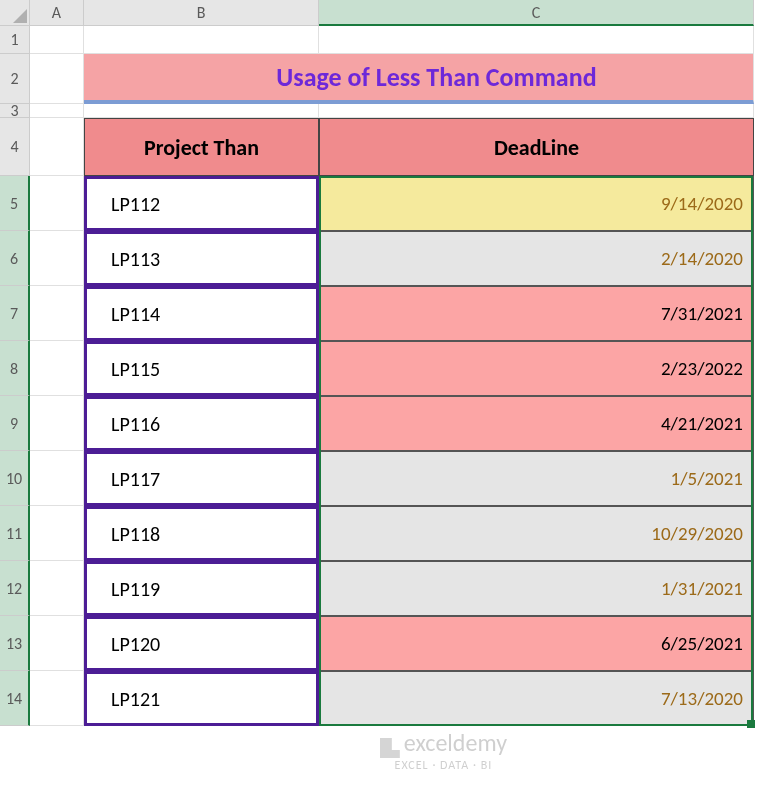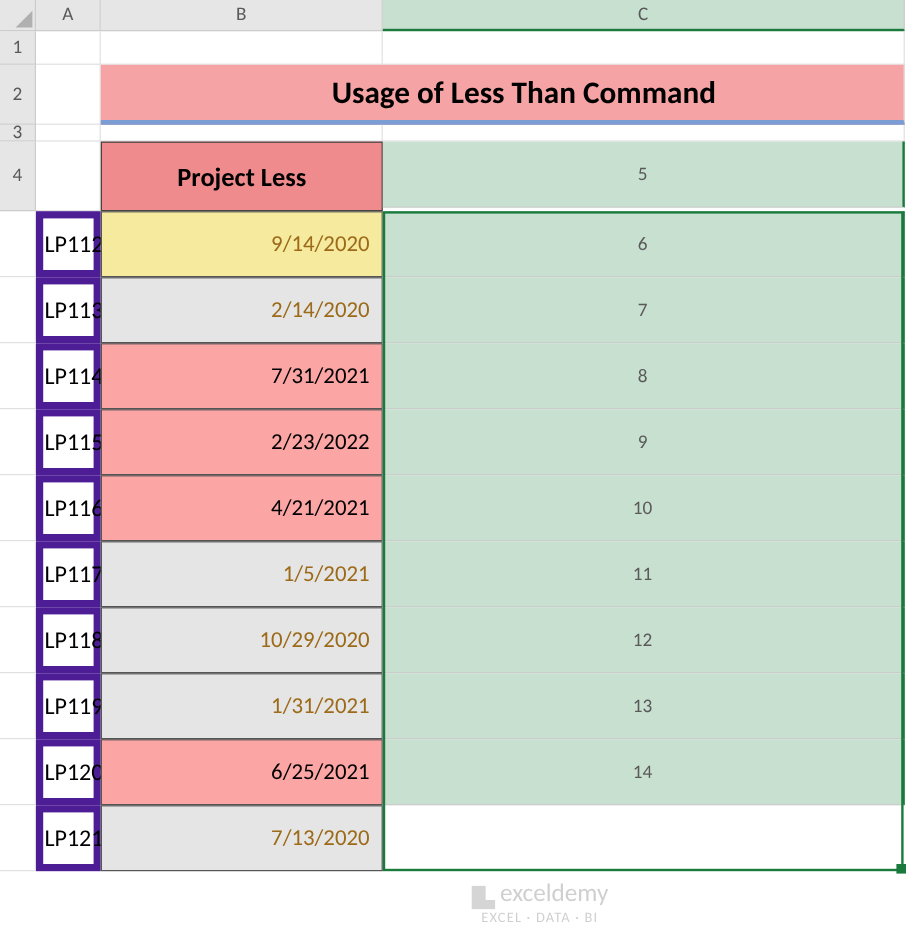--- a/index.html
+++ b/index.html
@@ -76,41 +76,41 @@
       align-items: center;
     }
     .row-1 { height: 28px; }
     .row-2 { height: 50px; }
     .row-3 { height: 14px; }
     .row-4 { height: 58px; }
     .row-data { height: 55px; }
     .title-cell {
       background: #f5a3a5;
       border-bottom: 4px solid #7c9cd4;
-      color: #000000;
+      color: #6d28d9;
       font-weight: bold;
       font-size: 26px;
       justify-content: center;
       text-align: center;
       padding-left: 44px;
     }
     .table-header {
       background: #f08b8d;
       color: #000;
       font-weight: bold;
       font-size: 22px;
       justify-content: center;
       border: 1px solid #444;
     }
     .project-cell {
       background: #ffffff;
       color: #000;
       font-size: 20px;
-      border: 6px solid #4c1d95;
-      padding-left: 1px;
+      border: 3px solid #4c1d95;
+      padding-left: 24px;
     }
     .deadline-cell {
       justify-content: flex-end;
       font-size: 19px;
       border: 1px solid #555;
       padding-right: 10px;
     }
     .bg-yellow-light { background: #f5ea9d; color: #9c6a19; }
     .bg-olive { background: #e5e5e5; color: #9c6a19; }
     .bg-gray { background: #fca5a5; color: #000; }
@@ -132,21 +132,21 @@
       position: absolute;
       bottom: 16px;
       right: 260px;
       opacity: 0.35;
       font-size: 12px;
       color: #777;
       text-align: center;
       letter-spacing: 1px;
     }
     .watermark .wm-main {
-      font-size: 21px;
+      font-size: 24px;
       font-weight: 300;
       letter-spacing: 0;
     }
     .watermark .wm-icon {
       display: inline-block;
       width: 20px;
       height: 20px;
       background: #888;
       vertical-align: middle;
       margin-right: 4px;
@@ -172,21 +172,22 @@
   <div class="cell row-2"></div>
   <div class="cell row-2 title-cell" style="grid-column: 3 / 5;">Usage of Less Than Command</div>
 
   <div class="row-header row-3">3</div>
   <div class="cell row-3"></div>
   <div class="cell row-3"></div>
   <div class="cell row-3"></div>
 
   <div class="row-header row-4">4</div>
   <div class="cell row-4"></div>
-  <div class="cell row-4 table-header">Project Less</div>
+  <div class="cell row-4 table-header">Project Than</div>
+  <div class="cell row-4 table-header">DeadLine</div>
 
   <div id="data-rows" style="display: contents;"><div class="row-header row-data selected">5</div><div class="cell row-data"></div><div class="cell row-data project-cell">LP112</div><div class="cell row-data deadline-cell bg-yellow-light">9/14/2020</div><div class="row-header row-data selected">6</div><div class="cell row-data"></div><div class="cell row-data project-cell">LP113</div><div class="cell row-data deadline-cell bg-olive">2/14/2020</div><div class="row-header row-data selected">7</div><div class="cell row-data"></div><div class="cell row-data project-cell">LP114</div><div class="cell row-data deadline-cell bg-gray">7/31/2021</div><div class="row-header row-data selected">8</div><div class="cell row-data"></div><div class="cell row-data project-cell">LP115</div><div class="cell row-data deadline-cell bg-gray">2/23/2022</div><div class="row-header row-data selected">9</div><div class="cell row-data"></div><div class="cell row-data project-cell">LP116</div><div class="cell row-data deadline-cell bg-gray">4/21/2021</div><div class="row-header row-data selected">10</div><div class="cell row-data"></div><div class="cell row-data project-cell">LP117</div><div class="cell row-data deadline-cell bg-olive">1/5/2021</div><div class="row-header row-data selected">11</div><div class="cell row-data"></div><div class="cell row-data project-cell">LP118</div><div class="cell row-data deadline-cell bg-olive">10/29/2020</div><div class="row-header row-data selected">12</div><div class="cell row-data"></div><div class="cell row-data project-cell">LP119</div><div class="cell row-data deadline-cell bg-olive">1/31/2021</div><div class="row-header row-data selected">13</div><div class="cell row-data"></div><div class="cell row-data project-cell">LP120</div><div class="cell row-data deadline-cell bg-gray">6/25/2021</div><div class="row-header row-data selected">14</div><div class="cell row-data"></div><div class="cell row-data project-cell">LP121</div><div class="cell row-data deadline-cell bg-olive">7/13/2020</div></div>
 </div>
 
 <div class="selection-box" style="left: 319px; top: 176px; width: 434px; height: 550px;">
   <div class="selection-handle"></div>
 </div>
 
 <div class="watermark">
   <div><span class="wm-icon"></span><span class="wm-main">exceldemy</span></div>

